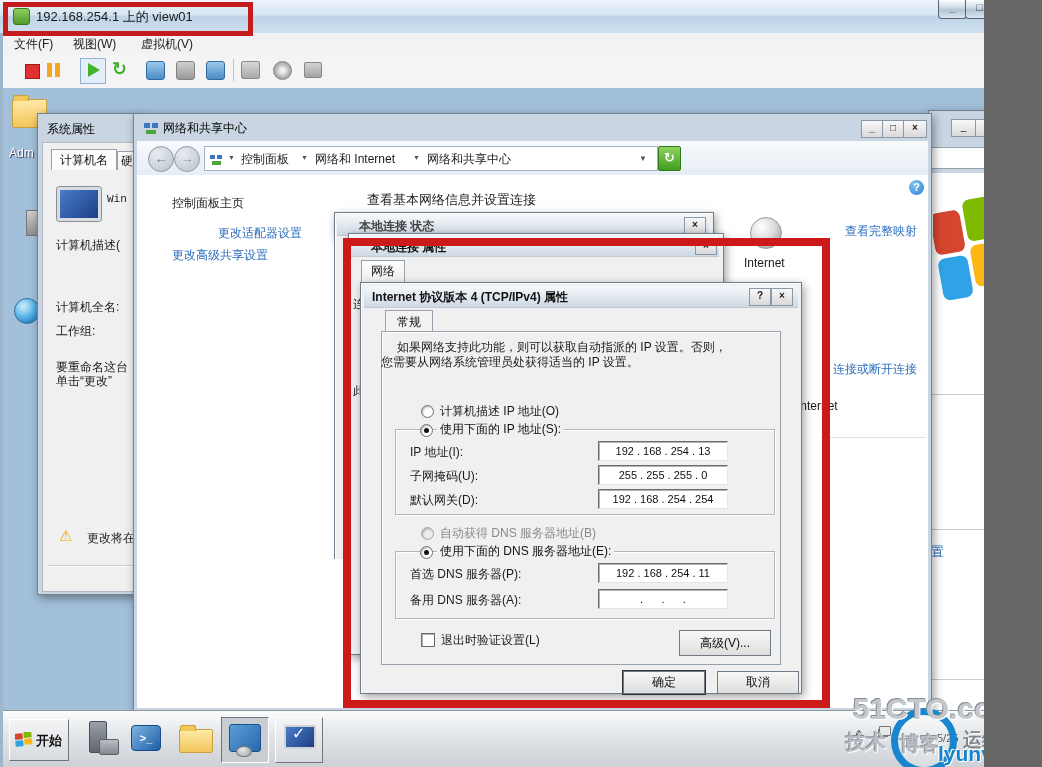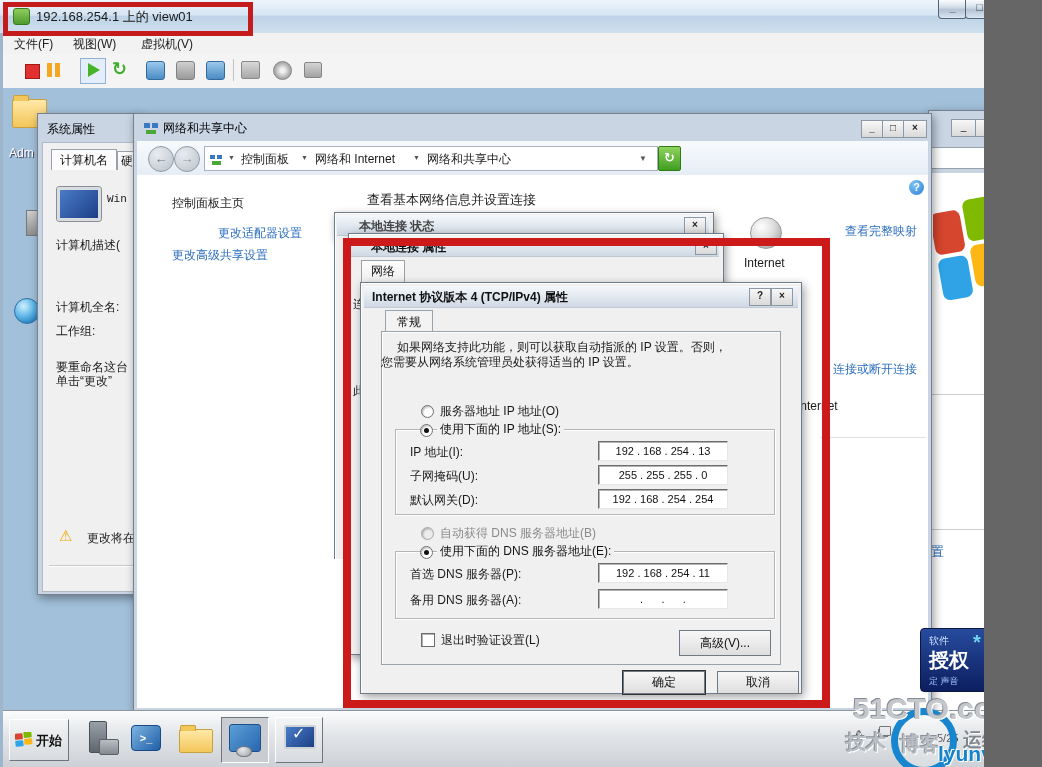--- a/index.html
+++ b/index.html
@@ -243,21 +243,21 @@
       <span class="abs classicbtn" style="left:385px;top:2px;width:20px;height:16px;font-weight:bold;">?</span>
       <span class="abs classicbtn" style="left:407px;top:2px;width:20px;height:16px;font-weight:bold;">×</span>
     </div>
     <span class="abs tab" style="left:24px;top:27px;width:46px;height:22px;line-height:22px;background:#f3f3f4;">常规</span>
     <div class="abs tabbox" style="left:20px;top:48px;width:398px;height:332px;"></div>
 
     <span class="abs t12" style="left:36px;top:56px;white-space:nowrap;">如果网络支持此功能，则可以获取自动指派的 IP 设置。否则，</span>
     <span class="abs t12" style="left:20px;top:71px;white-space:nowrap;">您需要从网络系统管理员处获得适当的 IP 设置。</span>
 
     <span class="abs radio" style="left:60px;top:122px;"></span>
-    <span class="abs t12" style="left:79px;top:120px;">服务器地址 IP 地址(O)</span>
+    <span class="abs t12" style="left:79px;top:120px;">计算机描述 IP 地址(O)</span>
 
     <div class="abs gbox" style="left:34px;top:146px;width:378px;height:84px;">
       <span class="abs radio sel" style="left:24px;top:-6px;background:#fff;"></span>
       <span class="abs glegend" style="left:41px;top:-9px;white-space:nowrap;">使用下面的 IP 地址(S):</span>
       <span class="abs t12" style="left:14px;top:14px;">IP 地址(I):</span>
       <span class="abs ipfield" style="left:202px;top:11px;width:128px;height:18px;line-height:18px;">192 . 168 . 254 . 13</span>
       <span class="abs t12" style="left:14px;top:38px;">子网掩码(U):</span>
       <span class="abs ipfield" style="left:202px;top:35px;width:128px;height:18px;line-height:18px;">255 . 255 . 255 . 0</span>
       <span class="abs t12" style="left:14px;top:62px;">默认网关(D):</span>
       <span class="abs ipfield" style="left:202px;top:59px;width:128px;height:18px;line-height:18px;">192 . 168 . 254 . 254</span>
@@ -278,26 +278,20 @@
     <span class="abs checkbox" style="left:60px;top:350px;"></span>
     <span class="abs t12" style="left:80px;top:349px;">退出时验证设置(L)</span>
     <span class="abs cbutton" style="left:318px;top:347px;width:90px;height:24px;line-height:24px;">高级(V)...</span>
 
     <span class="abs cbutton def" style="left:262px;top:388px;width:80px;height:21px;line-height:21px;">确定</span>
     <span class="abs cbutton" style="left:356px;top:388px;width:80px;height:21px;line-height:21px;">取消</span>
   </div>
 
   <div class="abs redbox2" style="left:343px;top:238px;width:471px;height:454px;"></div>
 
-  <div class="abs badge" style="left:920px;top:628px;width:76px;height:62px;z-index:34;">
-    <span class="abs" style="left:8px;top:5px;font-size:10px;color:#cfe0ff;">软件</span>
-    <span class="abs" style="left:52px;top:2px;font-size:20px;color:#6fd6f0;font-weight:bold;">*</span>
-    <span class="abs" style="left:8px;top:18px;font-size:20px;font-weight:bold;color:#fff;">授权</span>
-    <span class="abs" style="left:8px;top:46px;font-size:9px;color:#9fc3ff;">定 声音</span>
-  </div>
 
   <div class="abs taskbar" style="left:3px;top:710px;width:1032px;height:57px;z-index:32;">
     <div class="abs tbtn" style="left:6px;top:8px;width:58px;height:40px;">
       <span class="abs" style="left:5px;top:12px;"><svg width="18" height="15" viewBox="0 0 18 15">
             <g transform="rotate(-6 9 7)">
               <rect x="0" y="1" width="8" height="6" rx="1" fill="#d6452e"></rect>
               <rect x="9" y="0" width="8" height="6" rx="1" fill="#7fba00"></rect>
               <rect x="0" y="8" width="8" height="6" rx="1" fill="#2fa3e6"></rect>
               <rect x="9" y="7" width="8" height="6" rx="1" fill="#fcb714"></rect>
             </g>

